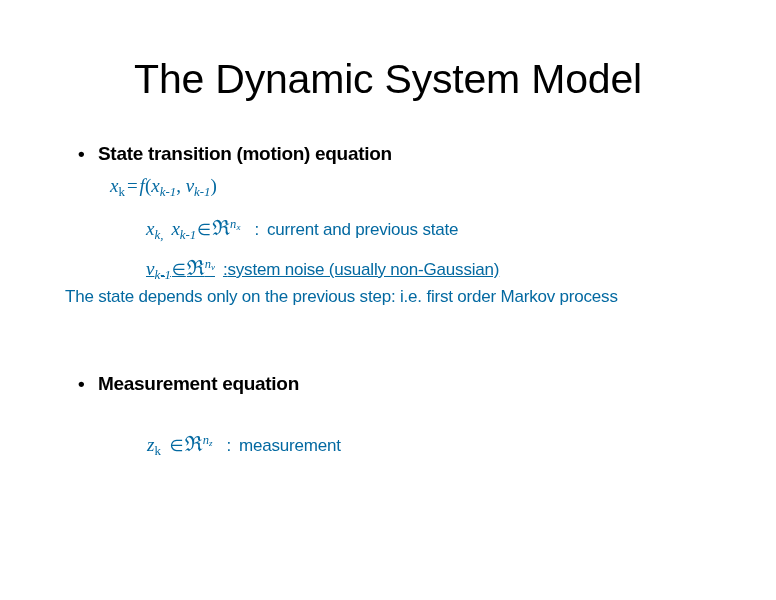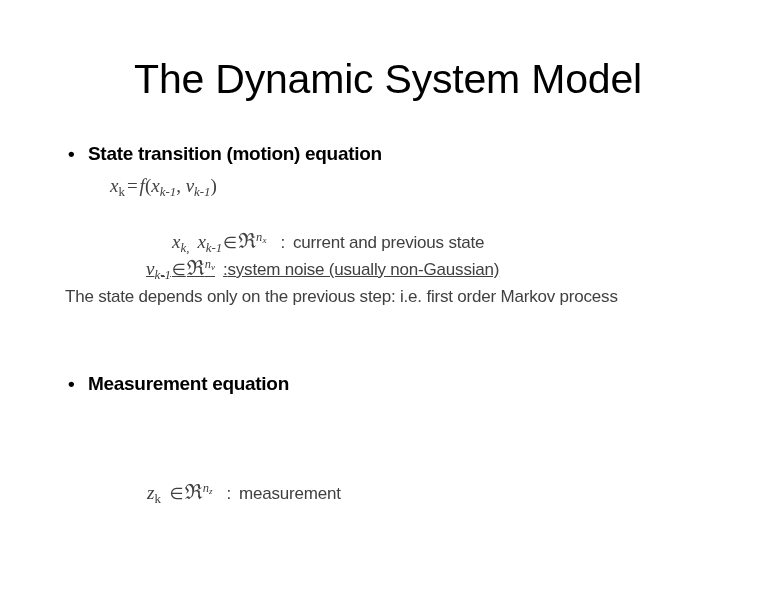--- a/index.html
+++ b/index.html
@@ -14,20 +14,21 @@
     overflow: hidden;
     font-family: "Liberation Sans", sans-serif;
     color: #000000;
     -webkit-font-smoothing: antialiased;
   }
 
   .slide {
     position: absolute;
     inset: 0;
     background: #ffffff;
+    padding-left: 10px;
   }
 
   
   .slide-title {
     position: absolute;
     left: 0;
     right: 0;
     top: 58px;
     text-align: center;
     font-family: "Liberation Sans", sans-serif;
@@ -62,21 +63,21 @@
     line-height: 1;
   }
 
   .line {
     position: absolute;
     white-space: nowrap;
     font-family: "Liberation Sans", sans-serif;
     font-size: 17px;
     letter-spacing: -0.2px;
     line-height: 1;
-    color: #404040;
+    color: #0369a1;
   }
 
   
   .math {
     font-family: "Liberation Serif", serif;
     font-size: 19px;
     font-style: italic;
     letter-spacing: 0;
   }
   .math .rom {
@@ -136,35 +137,35 @@
   <div class="bullet-row" style="top:144px;">
     <span class="bullet-dot">•</span>
     <span class="bullet-label">State transition (motion) equation</span>
   </div>
 
   <div class="line math" style="left:110px; top:176px;">
     <span>x</span><span class="sub">k</span><span class="op">=</span><span>f</span><span class="rom">(</span><span>x</span><span class="sub-it">k-1</span><span class="rom">, </span><span>v</span><span class="sub-it">k-1</span><span class="rom">)</span>
   </div>
 
 
-  <div class="line" style="left:146px; top:231px;margin-left:26px;">
+  <div class="line" style="left:146px; top:218px;">
     <span class="math"><span>x</span><span class="sub-it">k,</span><span class="gap-sm"></span><span>x</span><span class="sub-it">k-1</span><span class="inmem">∈</span><span class="real">ℜ</span><span class="sup"><span>n</span><span class="subsub">x</span></span></span><span class="gap-md"></span><span class="desc">:</span><span class="gap-sm"></span><span class="desc">current and previous state</span>
   </div>
 
   <div class="line" style="left:146px; top:258px;text-decoration:underline;">
     <span class="math"><span>v</span><span class="sub-it">k-1</span><span class="inmem">∈</span><span class="real">ℜ</span><span class="sup"><span>n</span><span class="subsub">v</span></span></span><span class="gap-sm"></span><span class="desc">:</span><span class="desc">system noise (usually non-Gaussian)</span>
   </div>
 
   <div class="line" style="left:65px; top:288px;">The state depends only on the previous step:  i.e. first order Markov process</div>
 
   <div class="bullet-row" style="top:374px;">
     <span class="bullet-dot">•</span>
     <span class="bullet-label">Measurement equation</span>
   </div>
 
 
-  <div class="line" style="left:147px; top:434px;margin-top:48px;">
+  <div class="line" style="left:147px; top:434px;">
     <span class="math"><span>z</span><span class="sub">k</span><span class="gap-sm"></span><span class="inmem">∈</span><span class="real">ℜ</span><span class="sup"><span>n</span><span class="subsub">z</span></span></span><span class="gap-md"></span><span class="desc">:</span><span class="gap-sm"></span><span class="desc">measurement</span>
   </div>
 
 
 
 </div>
 
 </body></html>

